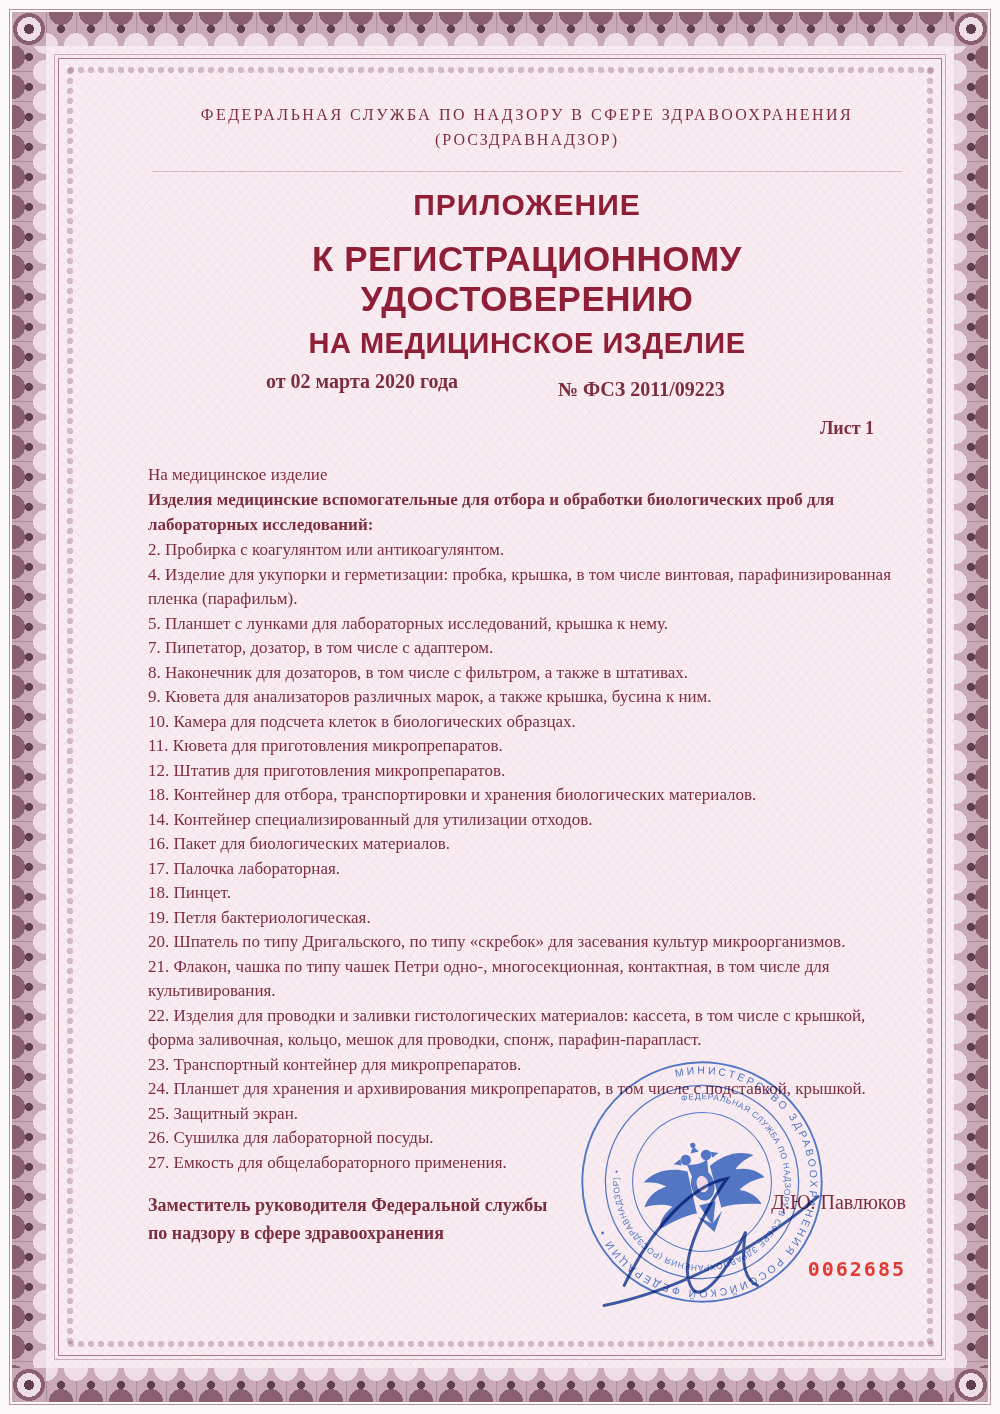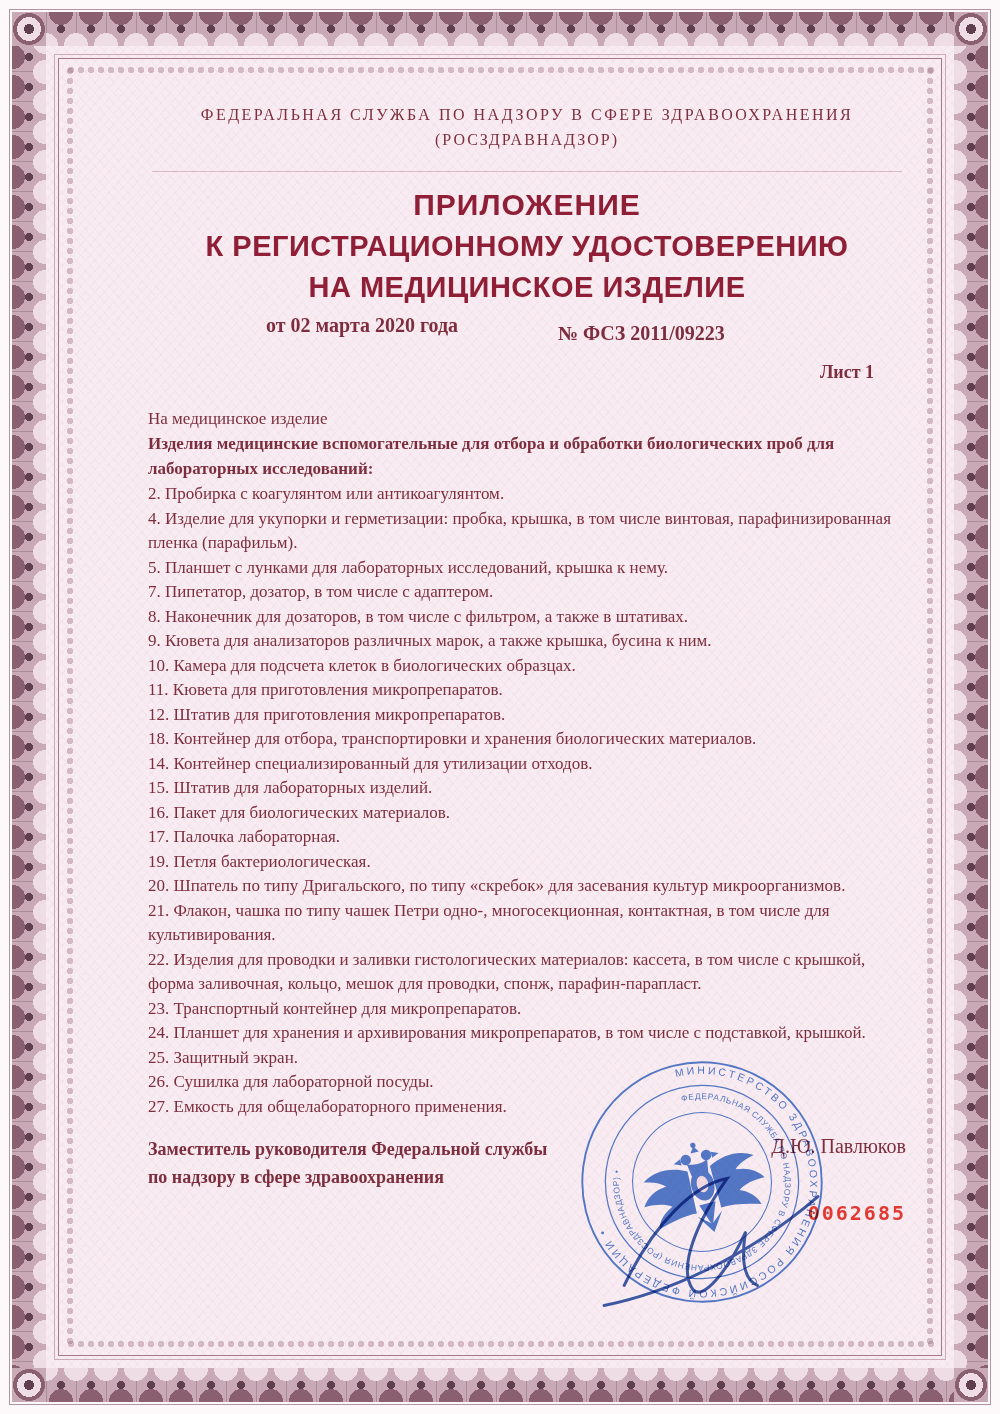--- a/index.html
+++ b/index.html
@@ -74,21 +74,21 @@
   .lace-left{left:66px;} .lace-right{right:66px;}
 
   
   .content{position:absolute;left:148px;right:94px;top:106px;color:#7d2e3e;}
   .agency1{text-align:center;font-size:16px;letter-spacing:2.5px;color:#7d2e3e;}
   .agency2{text-align:center;font-size:16px;letter-spacing:2px;margin-top:7px;color:#7d2e3e;}
   .divider{height:1px;background:rgba(160,108,126,.38);margin:22px 4px 16px 4px;}
 
   .doc-title{text-align:center;font-family:"Liberation Sans",sans-serif;font-weight:bold;color:#8f1f36;}
   .title1{font-size:30px;letter-spacing:1px;}
-  .title2{font-size:29px;margin-top:8px;letter-spacing:.5px;}
+  .title2{font-size:35px;margin-top:17px;letter-spacing:.5px;}
   .title3{font-size:29px;margin-top:8px;letter-spacing:.5px;}
 
   .meta{position:relative;height:46px;margin-top:10px;}
   .date-text{position:absolute;left:118px;top:0;font-size:20px;font-weight:bold;color:#7d2e3e;}
   .number-text{position:absolute;left:410px;top:8px;font-size:20px;font-weight:bold;color:#7d2e3e;}
   .sheet-text{text-align:right;padding-right:32px;font-size:18px;font-weight:bold;margin-top:2px;color:#7d2e3e;}
 
   .body-text{margin-top:24px;font-size:17px;line-height:24px;}
   .intro-line{font-size:17px;}
   .product-title{font-weight:bold;font-size:17px;line-height:24.5px;margin-top:1px;}
@@ -160,23 +160,23 @@
           <div class="item">4. Изделие для укупорки и герметизации: пробка, крышка, в том числе винтовая, парафинизированная пленка (парафильм).</div>
           <div class="item">5. Планшет с лунками для лабораторных исследований, крышка к нему.</div>
           <div class="item">7. Пипетатор, дозатор, в том числе с адаптером.</div>
           <div class="item">8. Наконечник для дозаторов, в том числе с фильтром, а также в штативах.</div>
           <div class="item">9. Кювета для анализаторов различных марок, а также крышка, бусина к ним.</div>
           <div class="item">10. Камера для подсчета клеток в биологических образцах.</div>
           <div class="item">11. Кювета для приготовления микропрепаратов.</div>
           <div class="item">12. Штатив для приготовления микропрепаратов.</div>
           <div class="item">18. Контейнер для отбора, транспортировки и хранения биологических материалов.</div>
           <div class="item">14. Контейнер специализированный для утилизации отходов.</div>
-          <div class="item">15. Штатив для лабораторных изделий.</div>
           <div class="item">16. Пакет для биологических материалов.</div>
           <div class="item">17. Палочка лабораторная.</div>
+          <div class="item">18. Пинцет.</div>
           <div class="item">19. Петля бактериологическая.</div>
           <div class="item">20. Шпатель по типу Дригальского, по типу «скребок» для засевания культур микроорганизмов.</div>
           <div class="item">21. Флакон, чашка по типу чашек Петри одно-, многосекционная, контактная, в том числе для культивирования.</div>
           <div class="item">22. Изделия для проводки и заливки гистологических материалов: кассета, в том числе с крышкой, форма заливочная, кольцо, мешок для проводки, спонж, парафин-парапласт.</div>
           <div class="item">23. Транспортный контейнер для микропрепаратов.</div>
           <div class="item">24. Планшет для хранения и архивирования микропрепаратов, в том числе с подставкой, крышкой.</div>
           <div class="item">25. Защитный экран.</div>
           <div class="item">26. Сушилка для лабораторной посуды.</div>
           <div class="item">27. Емкость для общелабораторного применения.</div>
         </div>

